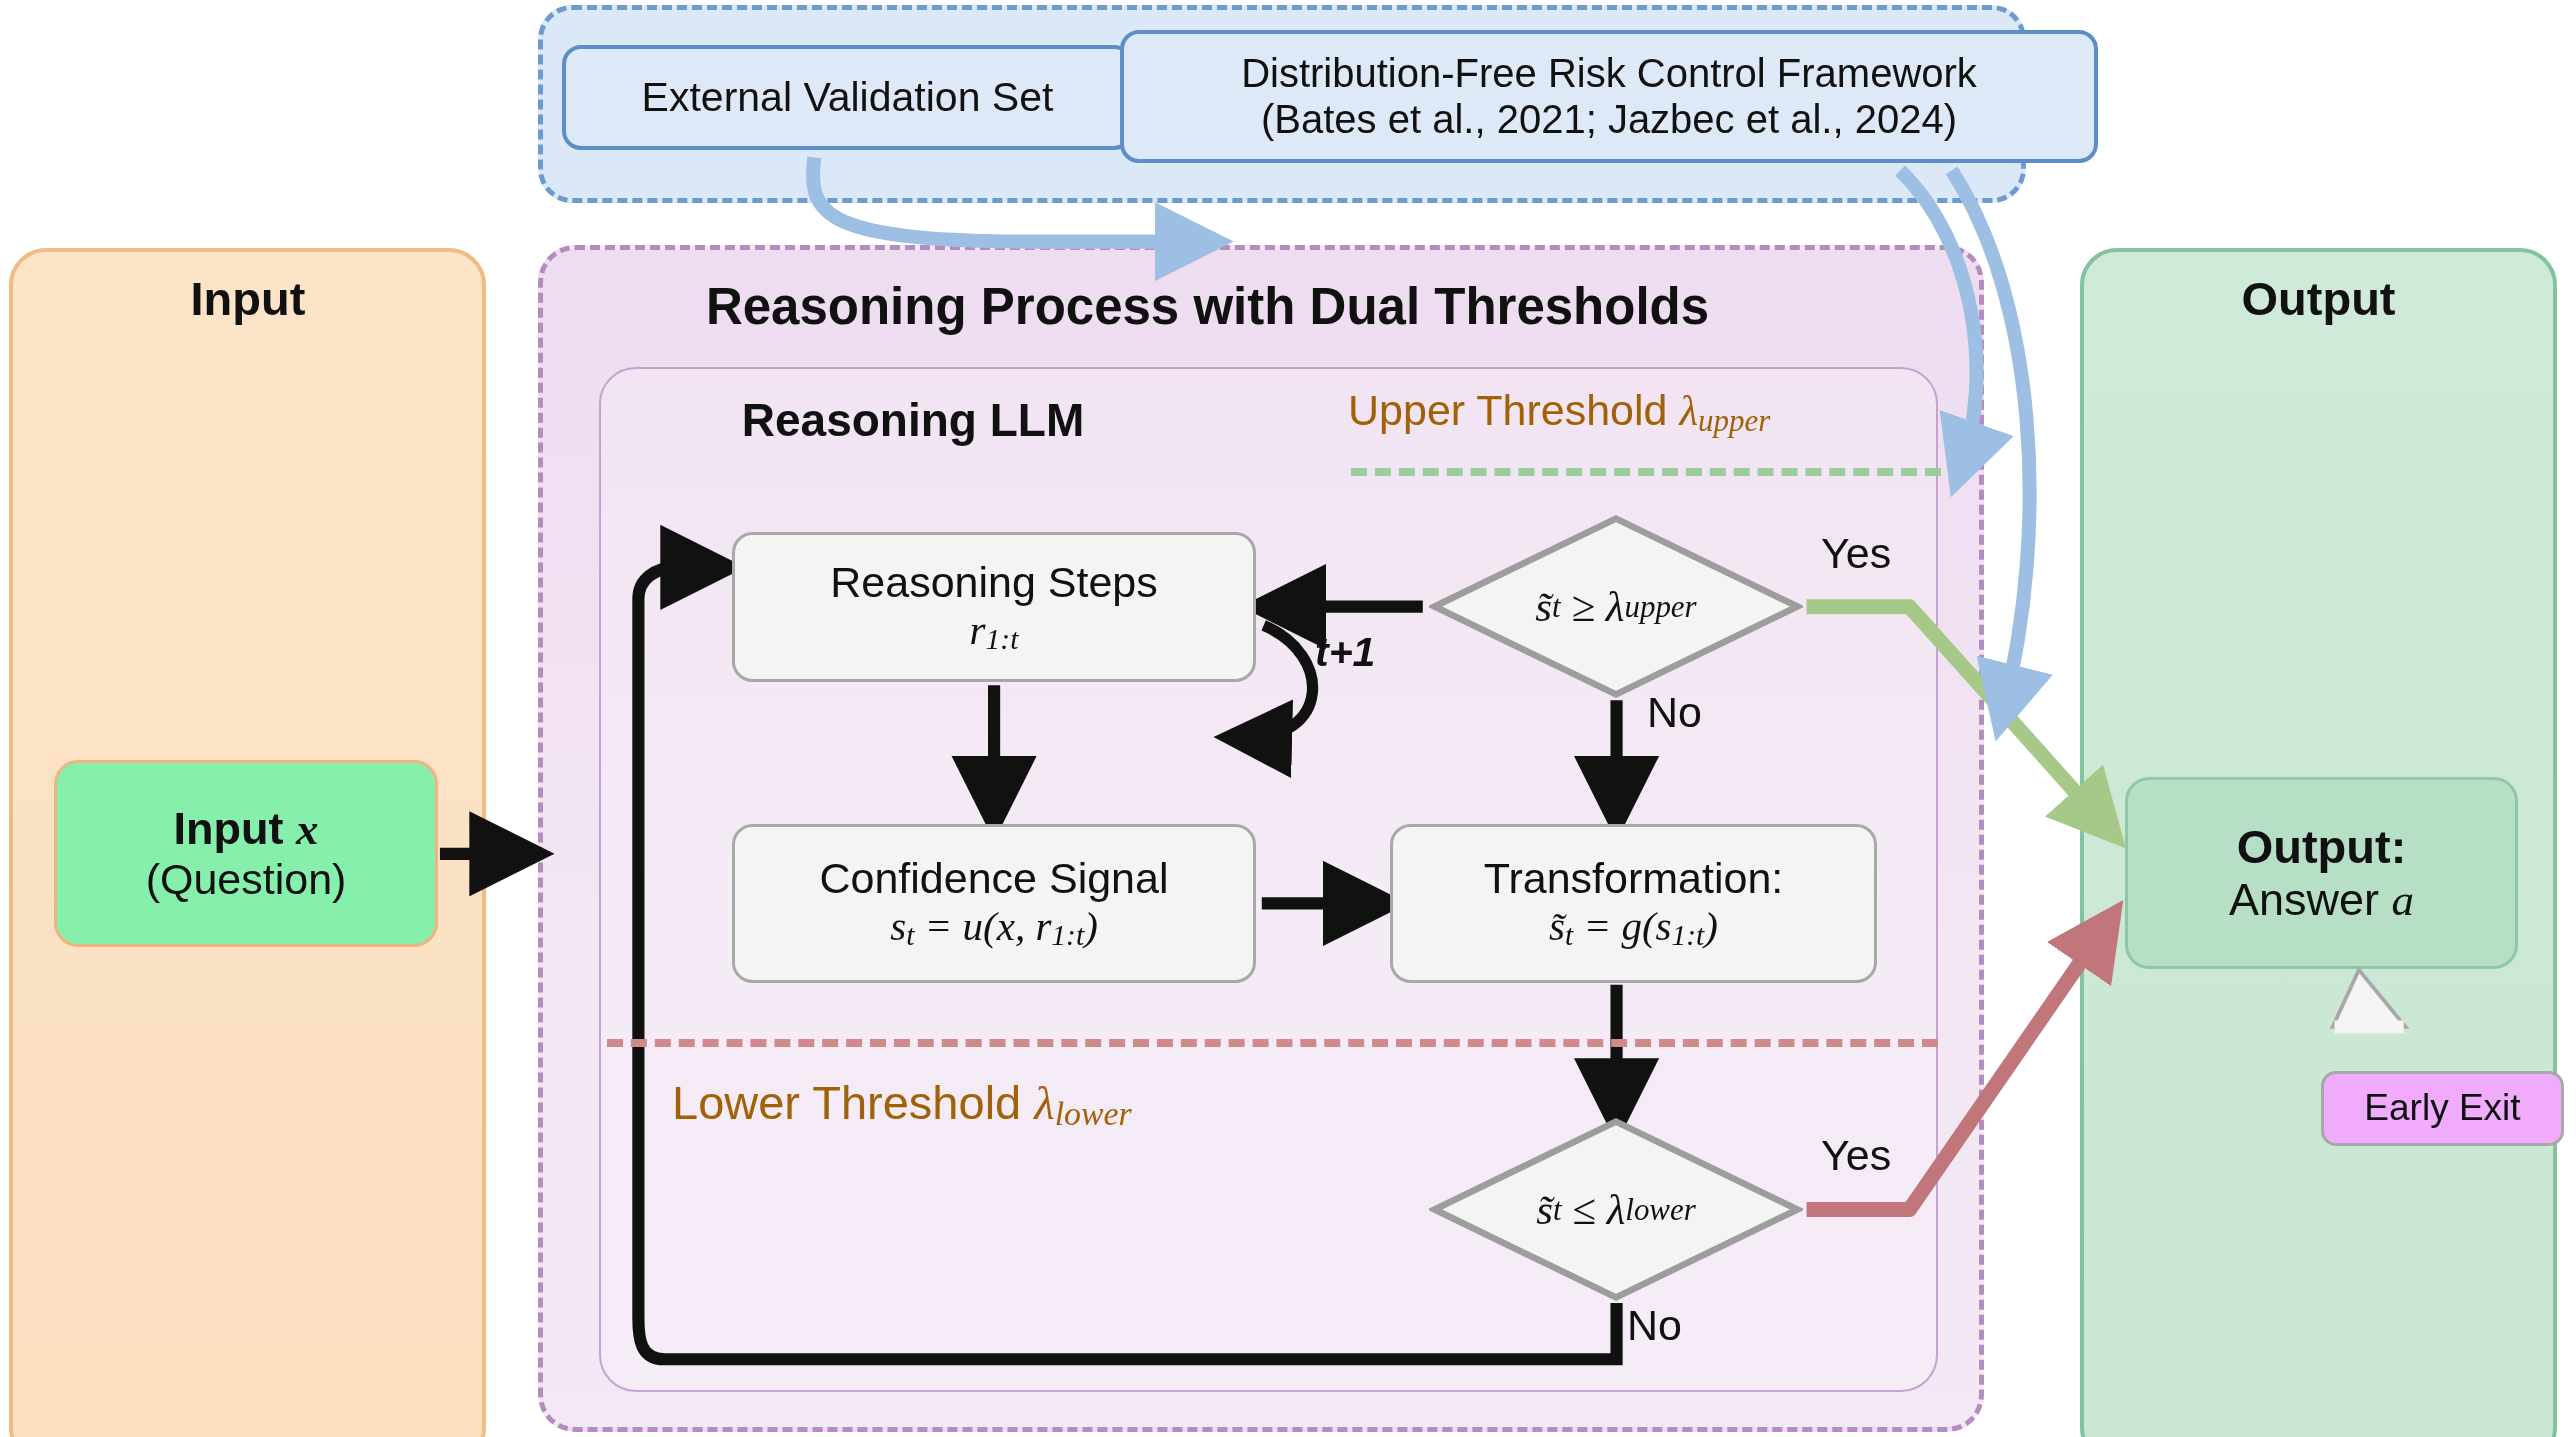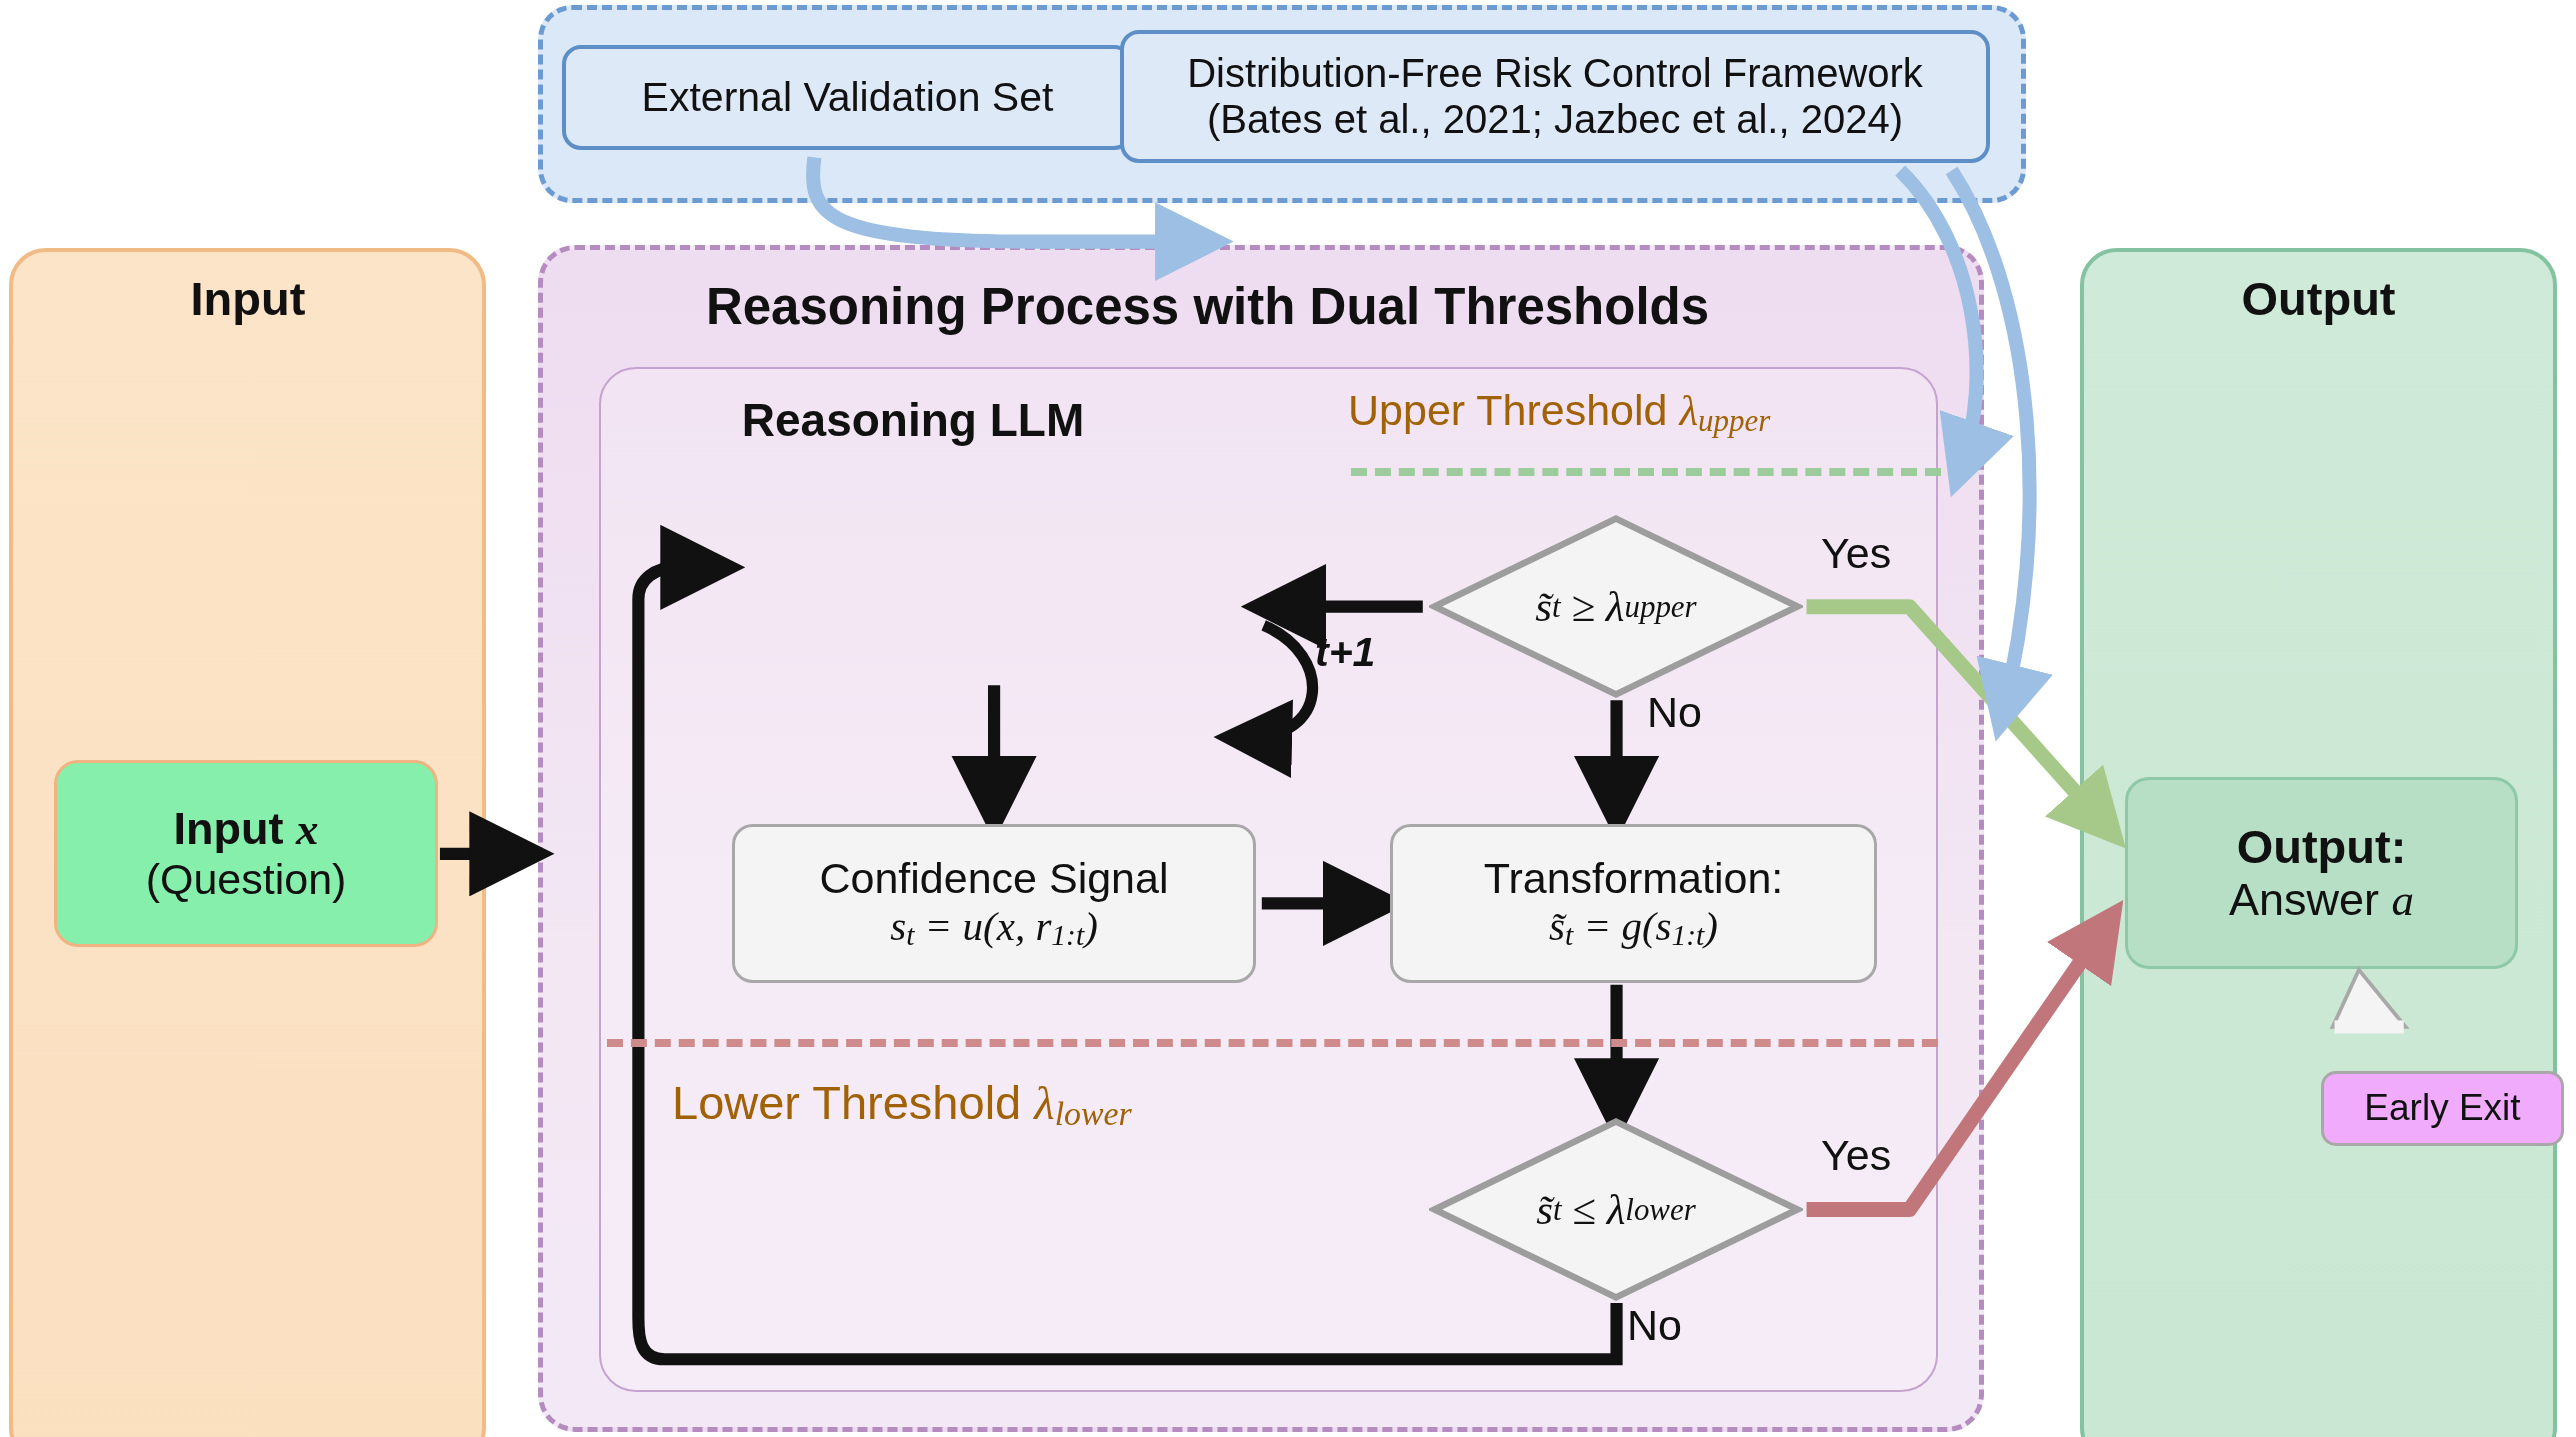--- a/index.html
+++ b/index.html
@@ -48,21 +48,21 @@
     border:3.7px solid #a8a8a8; border-radius:20.6px;
     display:flex; flex-direction:column; align-items:center; justify-content:center;
     color:#111; text-align:center; line-height:1.14;
   }
   .card-ext{
     left:562px; top:45px; width:571px; height:105px;
     background:#dee9f8; border:4.7px solid #5d8fc6; border-radius:19px;
     font-size:41px;
   }
   .card-dfr{
-    left:1120px; top:30px; width:870px; height:133px;
+    left:1120px; top:30px; width:978px; height:133px;
     background:#dee9f8; border:4.7px solid #5d8fc6; border-radius:19px;
     font-size:40px;
   }
   .card-inputx{
     left:54px; top:760px; width:384px; height:187px;
     background:#86efac; border:3.7px solid #efb482; border-radius:24px;
   }
   .card-inputx .l1{font-size:45px;font-weight:bold;}
   .card-inputx .l2{font-size:43px;}
   .card-answer{
@@ -203,20 +203,24 @@
     <span class="l2">Answer <span class="it">a</span></span>
   </div>
   <div class="abs card card-earlyexit">
     <span>Early Exit</span>
   </div>
   <svg class="overlay" viewBox="0 0 2752 1536">
     <path d="M2520,1036 L2492,1097 L2570,1097 Z" fill="#f4f4f4" stroke="#a8a8a8" stroke-width="4"></path>
     <rect x="2494" y="1090" width="74" height="14" fill="#f4f4f4"></rect>
   </svg>
 
+  <div class="abs card card-steps">
+    <span class="l1">Reasoning Steps</span>
+    <span class="l2 it">r<span class="mono-sub">1:t</span></span>
+  </div>
 
   <div class="abs card card-conf">
     <span class="l1">Confidence Signal</span>
     <span class="l2 it">s<span class="mono-sub">t</span> = u(x, r<span class="mono-sub">1:t</span>)</span>
   </div>
 
   <div class="abs card card-trans">
     <span class="l1">Transformation:</span>
     <span class="l2 it">s̃<span class="mono-sub">t</span> = g(s<span class="mono-sub">1:t</span>)</span>
   </div>

